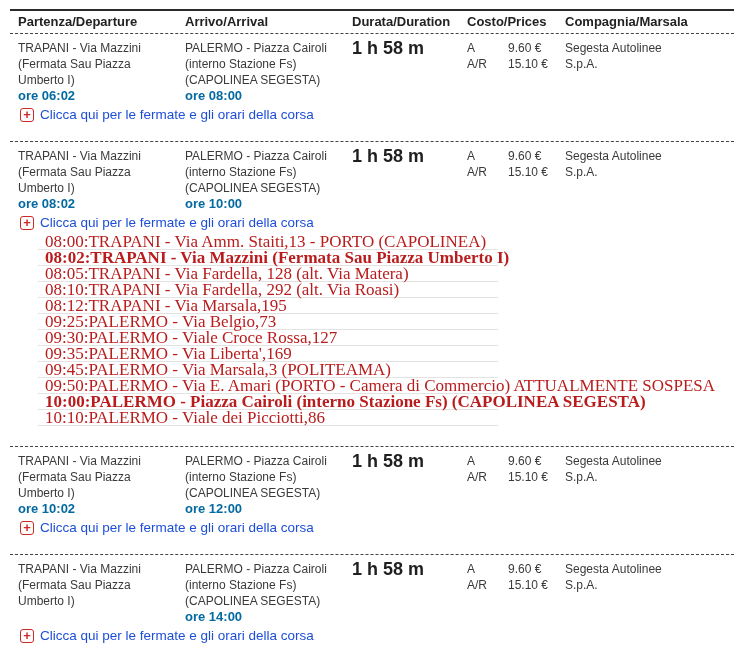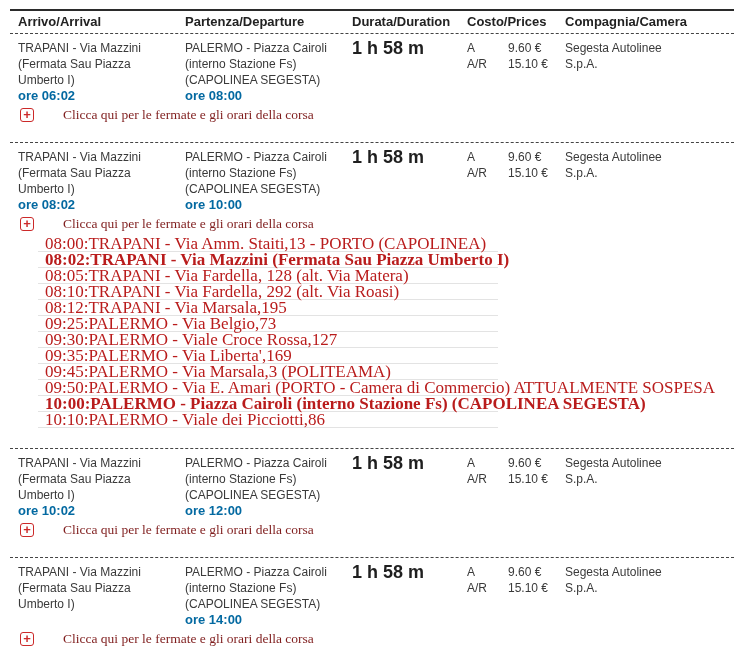--- a/index.html
+++ b/index.html
@@ -69,24 +69,23 @@
     border: 1px solid #cc2929;
     border-radius: 3px;
     color: #cc2929;
     font: bold 13px/12px "Liberation Sans", sans-serif;
     text-align: center;
     background: #fefefe;
     margin-right: 6px;
     flex: 0 0 auto;
   }
   .expand-label {
-    font-family: Liberation Serif, serif;
+    font-family: Liberation Sans, sans-serif;
     font-size: 13.5px;
-    color: #7f1d1d;
-    margin-left: 23px;
+    color: #1d4ed8;
   }
   
   .stops {
     margin: 4px 0 3px 28px;
     width: 460px;
   }
   .stop-row {
     font-family: "Liberation Serif", serif;
     font-size: 17px;
     line-height: 15px;
@@ -97,25 +96,25 @@
     white-space: nowrap;
   }
   .stop-row.bold { font-weight: bold; }
 </style>
 </head>
 <body>
 
 <div class="timetable">
 
   <div class="thead">
+    <div>Partenza/Departure</div>
     <div>Arrivo/Arrival</div>
-    <div>Partenza/Departure</div>
     <div>Durata/Duration</div>
     <div class="th-costo">Costo/Prices</div>
-    <div>Compagnia/Camera</div>
+    <div>Compagnia/Marsala</div>
   </div>
 
   <div class="trip">
     <div class="trip-main">
       <div>
         <div class="loc">TRAPANI - Via Mazzini (Fermata Sau Piazza Umberto I)</div>
         <div class="time">ore 06:02</div>
       </div>
       <div>
         <div class="loc2">PALERMO - Piazza Cairoli (interno Stazione Fs) (CAPOLINEA SEGESTA)</div>

